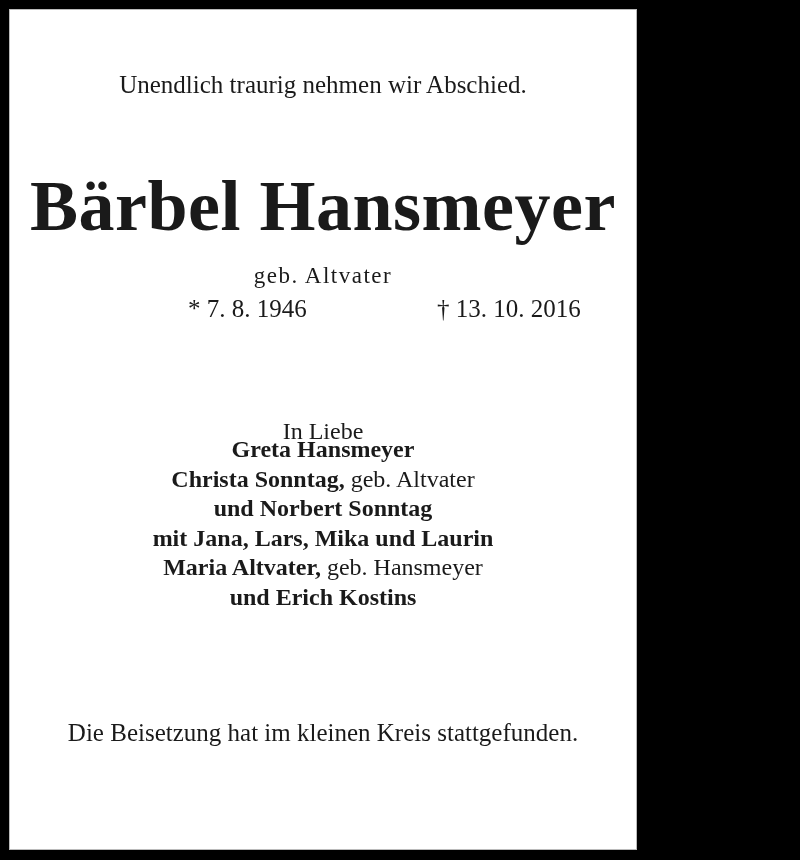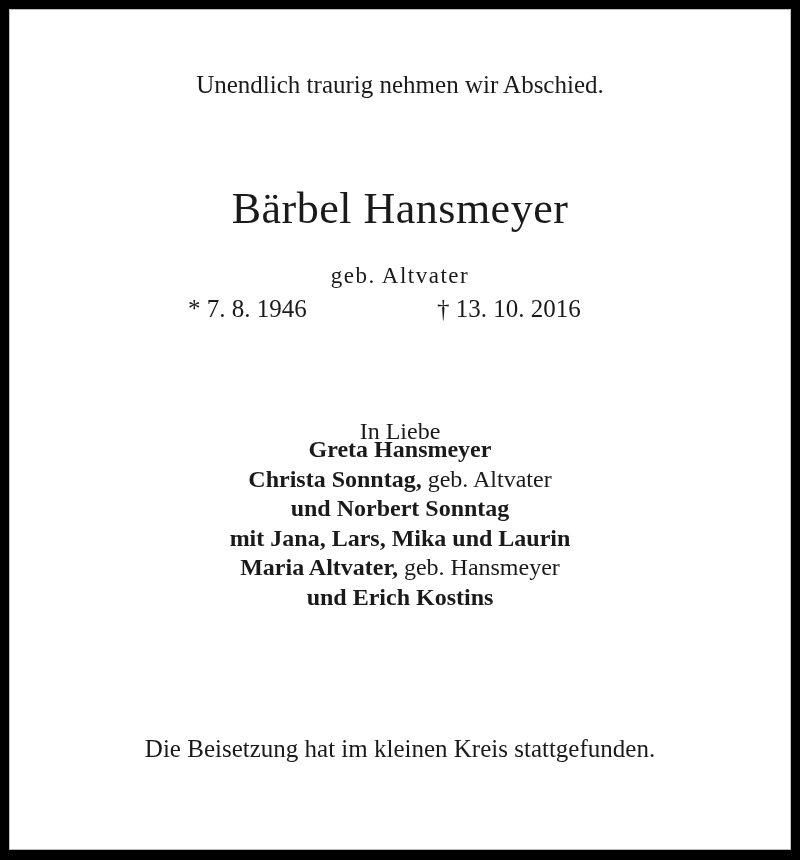--- a/index.html
+++ b/index.html
@@ -1,34 +1,34 @@
 <!DOCTYPE html>
 <html><head>
 <meta charset="utf-8">
 <style>
   html, body { margin:0; padding:0; }
   body { width:800px; height:860px; background:#000; position:relative; overflow:hidden; }
   .page {
-    position:absolute; left:9px; top:9px; width:782px; height:841px;
+    position:absolute; left:9px; top:9px; width:628px; height:841px;
     background:#fff; box-shadow: inset 0 0 0 1px #bbb;
     font-family: "Liberation Serif", "DejaVu Serif", serif; color:#1a1a1a;
   }
   .line { position:absolute; left:0; width:100%; text-align:center; white-space:nowrap; }
   .intro { top:62px; font-size:25px; }
-  .name { top:174px; font-size:44px; font-weight:normal; letter-spacing:0.5px; }
+  .name { top:156px; font-size:72px; font-weight:bold; letter-spacing:0.5px; }
   .maiden { top:254px; font-size:23px; letter-spacing:1.5px; }
   .dates { top:286px; font-size:25px; }
   .dates .born { position:absolute; left:179px; }
   .dates .died { position:absolute; left:428px; }
   .love { top:389px; font-size:24px;margin-top:20px; }
   .mourners { position:absolute; top:426px; left:0; width:100%; text-align:center; font-size:24px; line-height:29.5px; }
   .mourners .row { white-space:nowrap; }
   .mourners b { font-weight:bold; }
   .mourners .reg { font-weight:normal; }
-  .closing { top:726px; font-size:25px; }
+  .closing { top:710px; font-size:25px; }
 </style>
 </head>
 <body>
 
 <div class="page">
   <div class="line intro">Unendlich traurig nehmen wir Abschied.</div>
   <div class="line name">Bärbel Hansmeyer</div>
   <div class="line maiden">geb. Altvater</div>
   <div class="line dates">
     <span class="born">* 7. 8. 1946</span>

